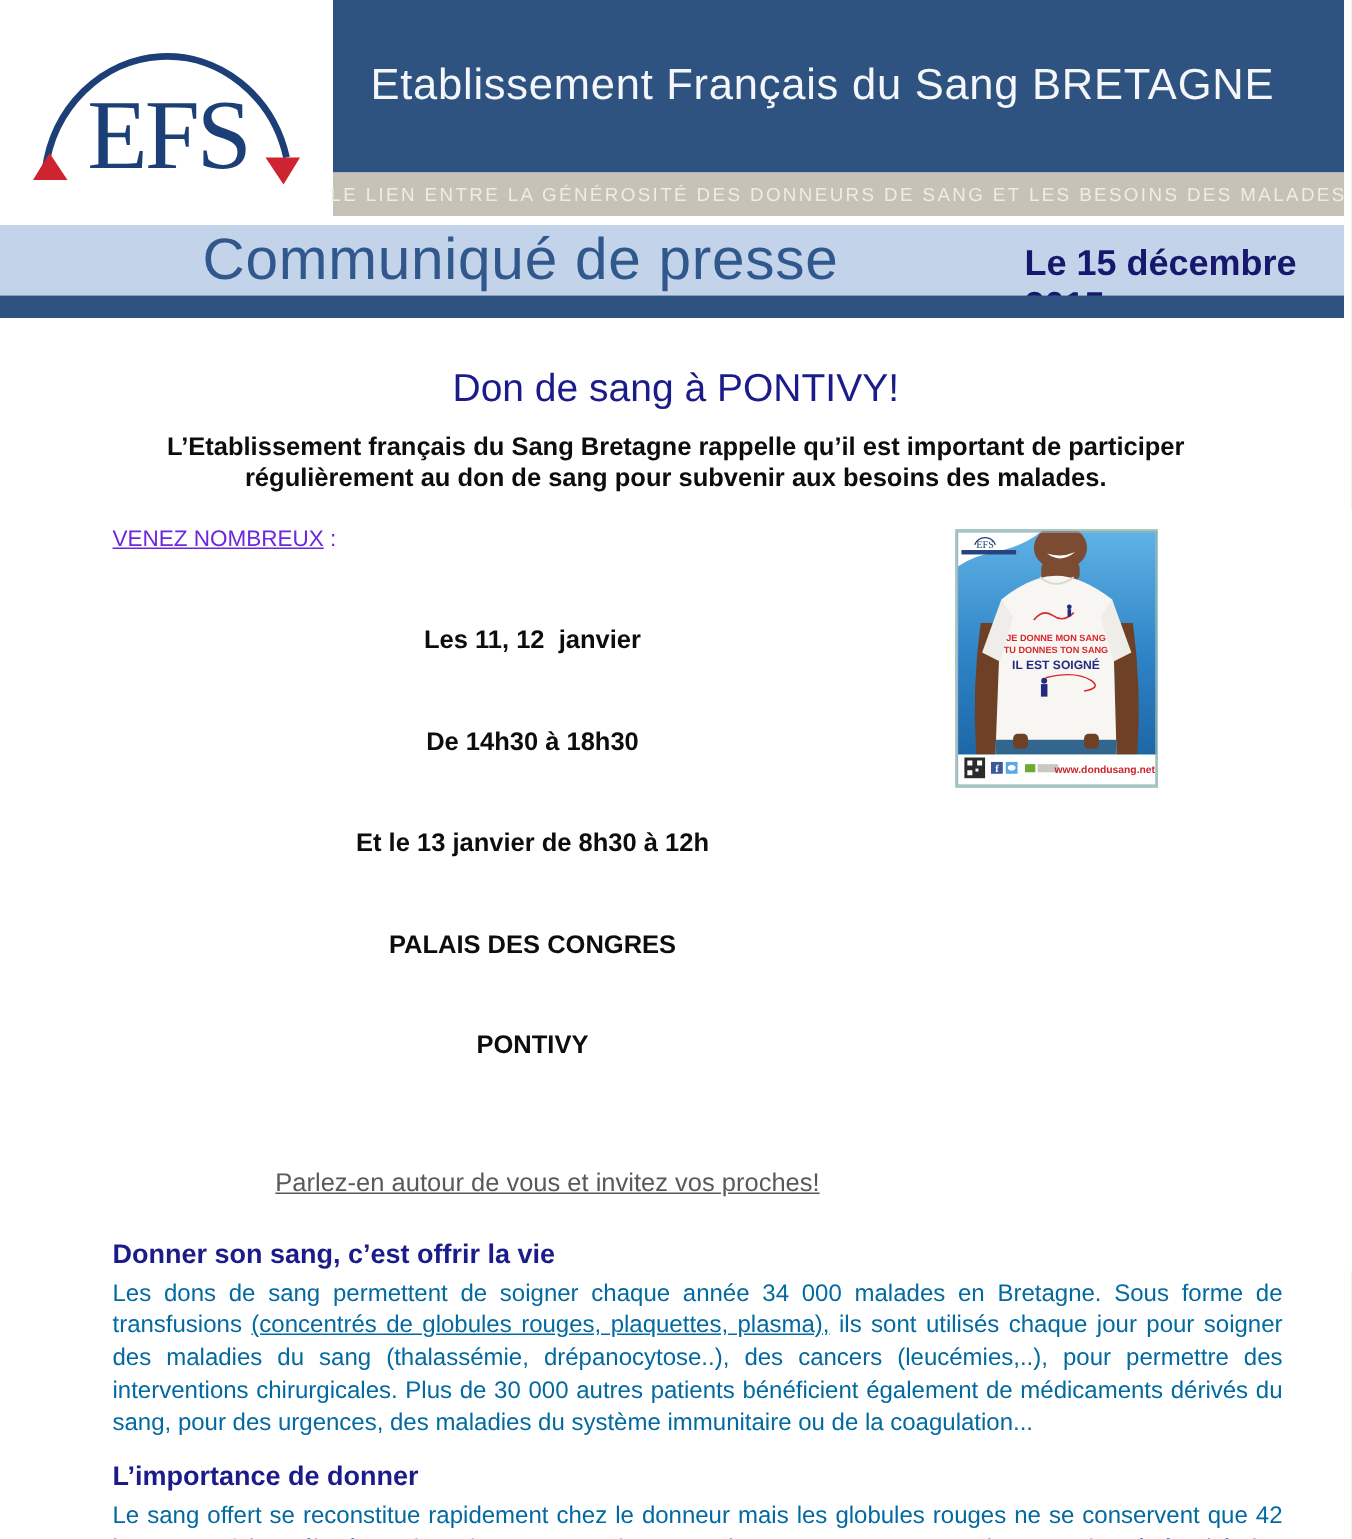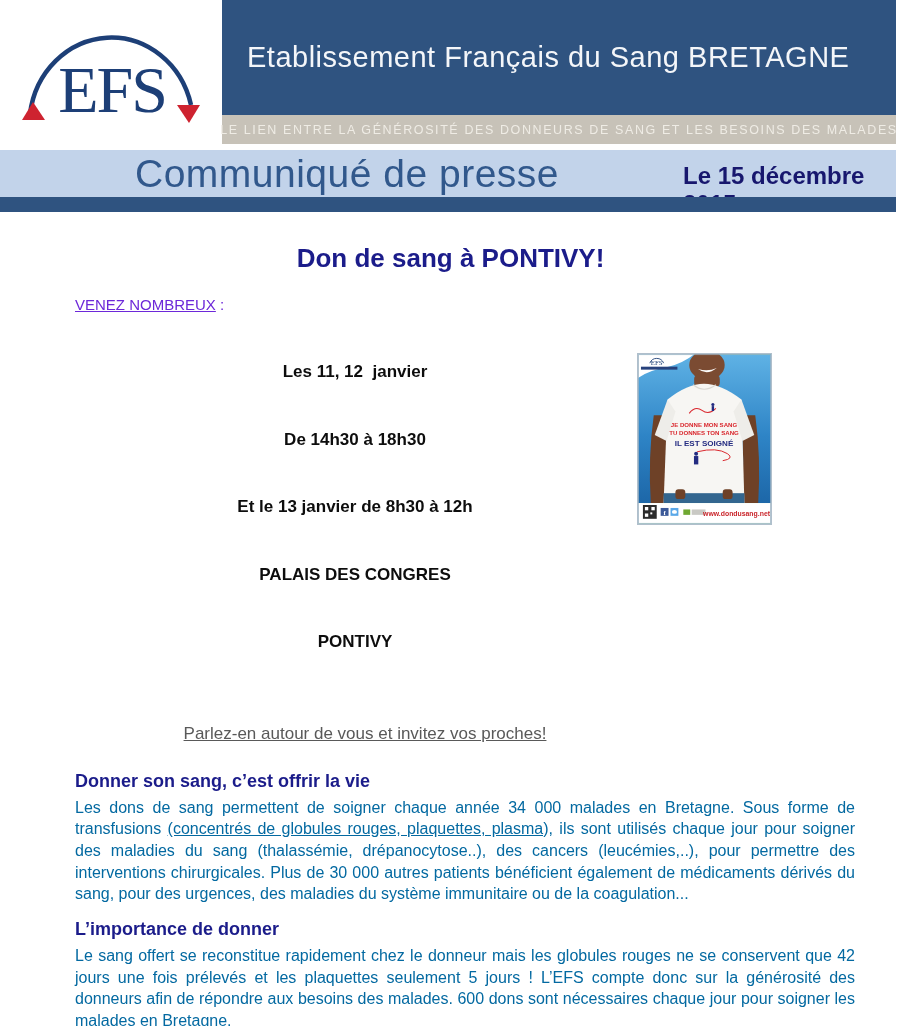--- a/index.html
+++ b/index.html
@@ -24,21 +24,21 @@
   .press-band {
     position:absolute; left:0; top:150px; width:896px; height:47px;
     background:#c2d3ea; display:flex; align-items:center;
   }
   .press-title { margin-left:135px; font-size:39px; color:#31588c; letter-spacing:0.5px; }
   .press-date  { position:absolute; left:683px; top:12px; font-size:24px; font-weight:bold; color:#17176e; }
   .dark-bar { position:absolute; left:0; top:197px; width:896px; height:15px; background:#2f5380; }
 
   
   .content { position:absolute; left:0; top:212px; width:901px; }
-  .doc-title { margin-top:31px; text-align:center; font-size:26px; font-weight:bold; color:#1b1c8a; }
+  .doc-title { margin-top:31px; text-align:center; font-size:26px; font-weight:normal; color:#1b1c8a; }
   .doc-subtitle {
     width:770px; margin:13px auto 0 auto; text-align:center;
     font-size:17px; font-weight:bold; color:#0d0d0d; line-height:21px;
   }
   .venez { margin:22px 0 3px 75px; font-size:15px; color:#6d28d9; }
   .venez .ul { text-decoration:underline; }
   .event-block {
     width:560px; margin-left:75px; text-align:center;
     font-size:17px; font-weight:bold; line-height:22.5px; color:#0d0d0d;
     white-space:pre-wrap;
@@ -84,20 +84,21 @@
     <span class="press-title">Communiqué de presse</span>
     <span class="press-date">Le 15 décembre 2015</span>
   </div>
 
   <div class="dark-bar"></div>
 
   <div class="content">
 
     <div class="doc-title">Don de sang à PONTIVY!</div>
 
+    <div class="doc-subtitle">L’Etablissement français du Sang Bretagne rappelle qu’il est important de participer régulièrement au don de sang pour subvenir aux besoins des malades.</div>
 
     <div class="venez"><span class="ul">VENEZ NOMBREUX</span><span> :</span></div>
 
     <div class="event-block">
       <div>Les 11, 12  janvier</div>
       <div>De 14h30 à 18h30</div>
       <div>Et le 13 janvier de 8h30 à 12h</div>
       <div>PALAIS DES CONGRES</div>
       <div>PONTIVY</div>
     </div>

